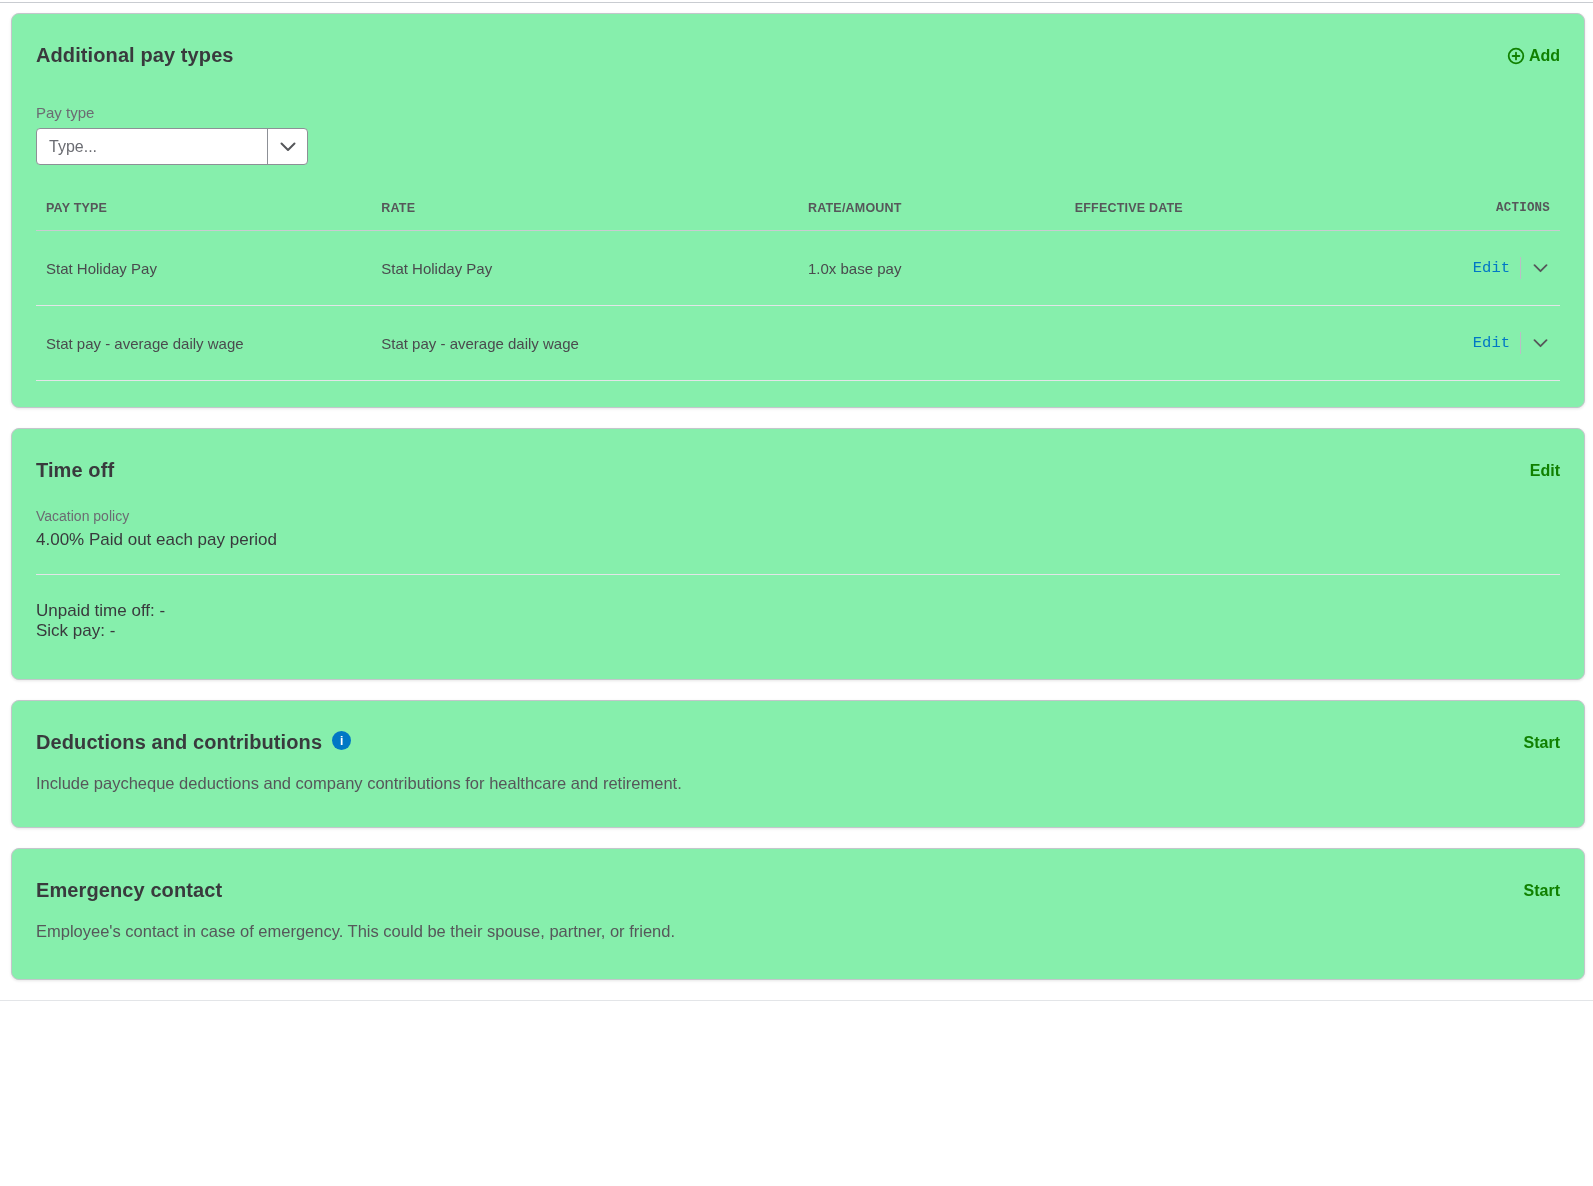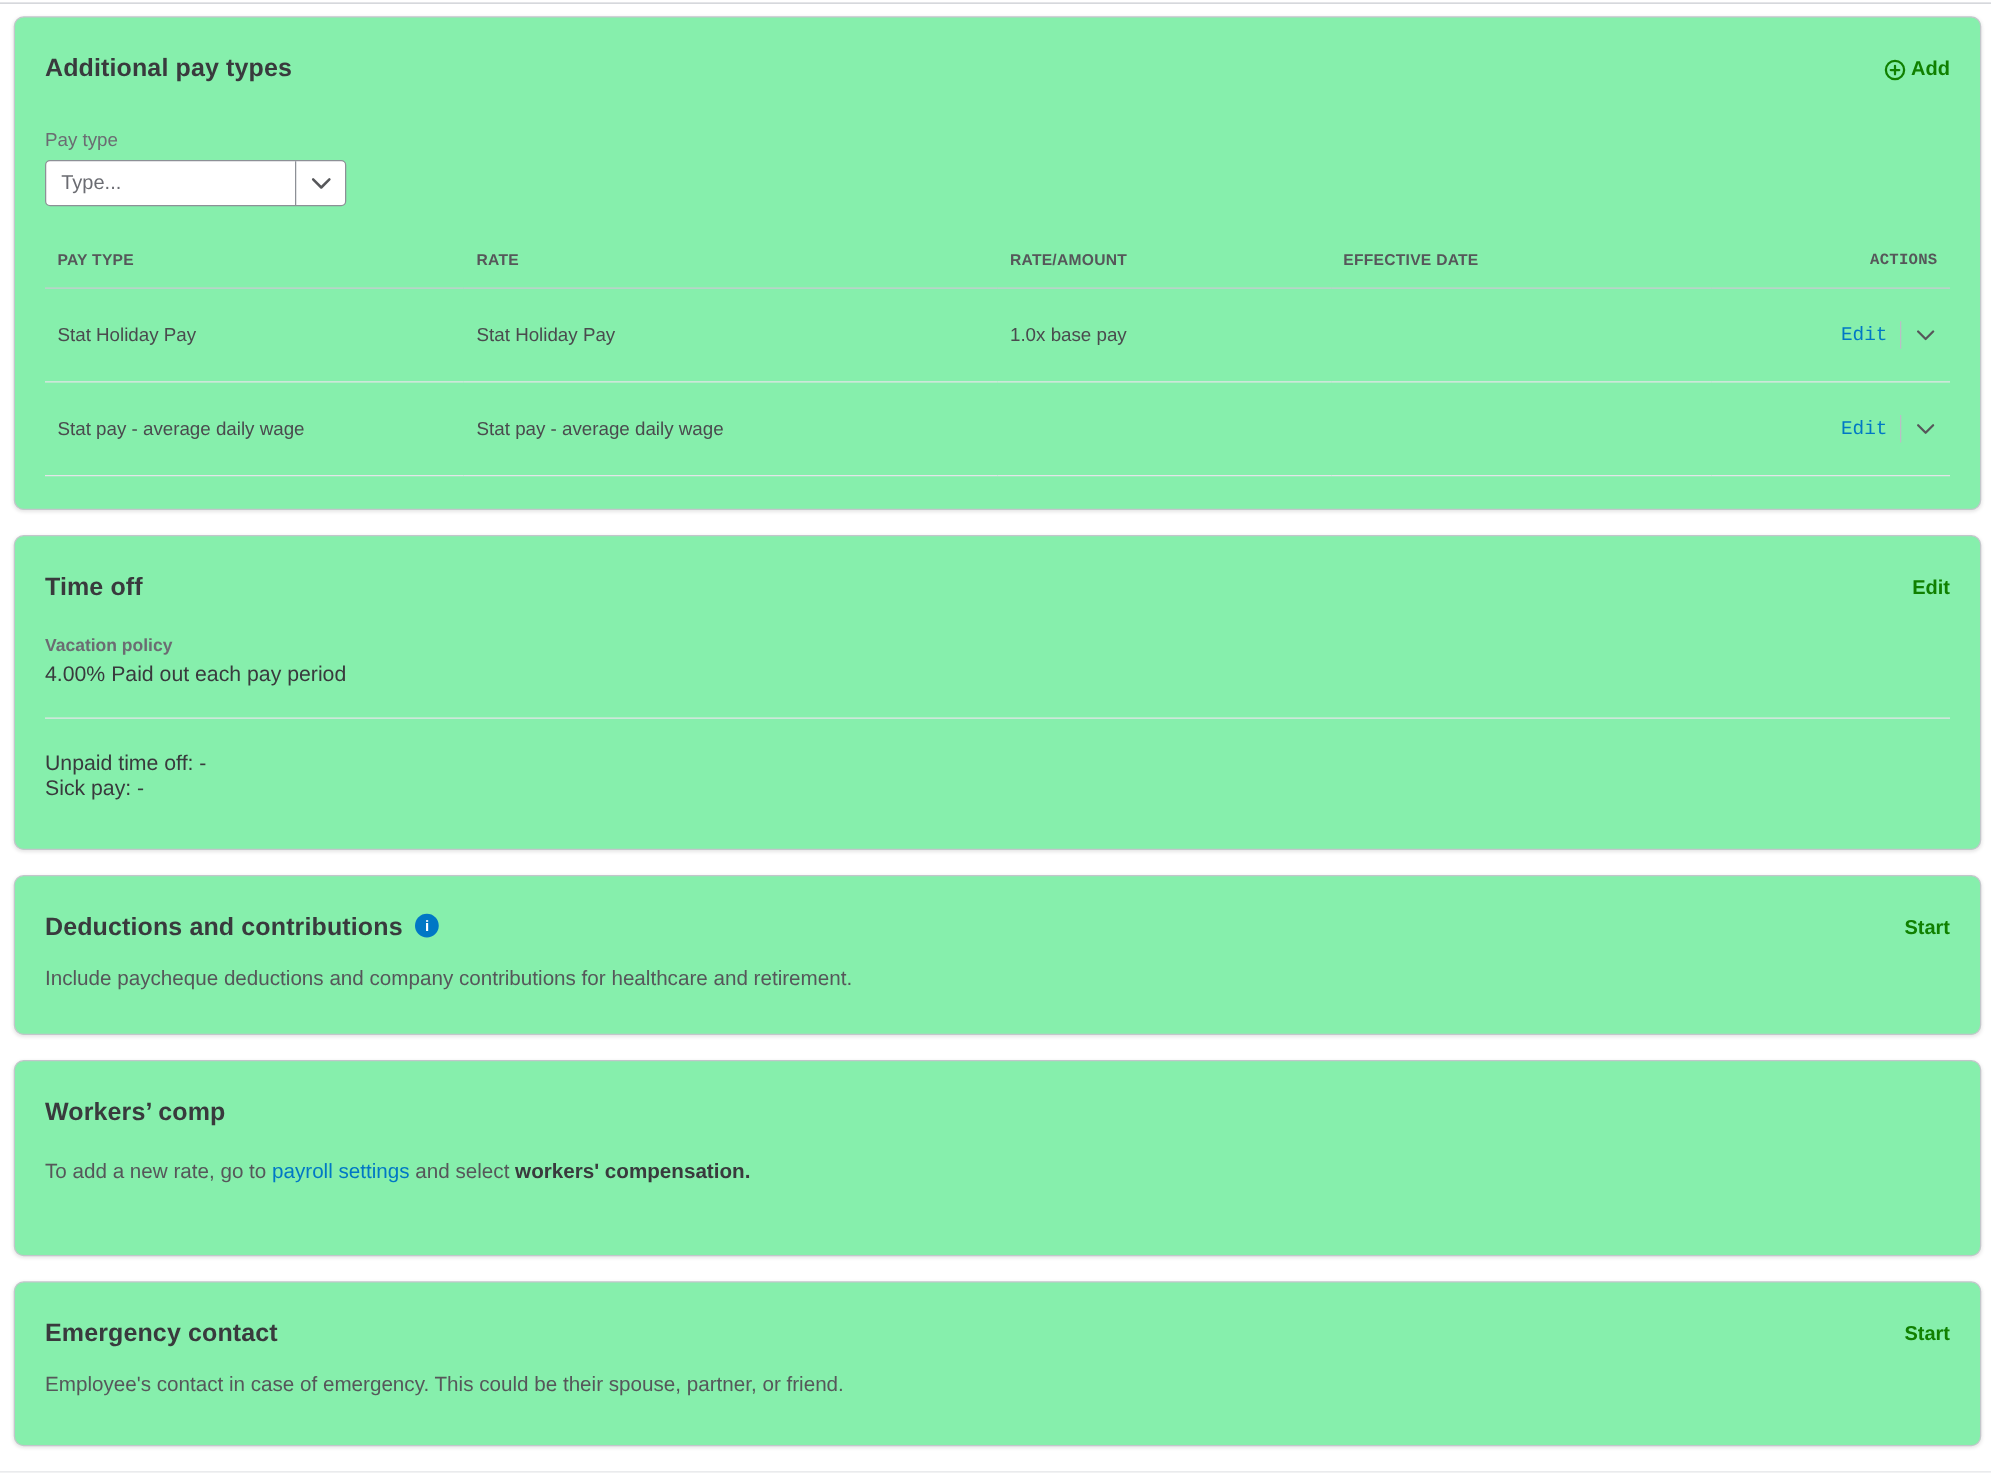--- a/index.html
+++ b/index.html
@@ -43,21 +43,21 @@
   }
   .green-link{
     color:var(--green);font-weight:700;font-size:16px;
     display:inline-flex;align-items:center;gap:4px;
     cursor:pointer;white-space:nowrap;
   }
   .blue-link{color:var(--blue);cursor:pointer;}
   
   .field-label{font-size:15px;color:var(--muted);margin-top:37px;}
   .combo{
-    margin-top:7px;width:241px;height:37px;
+    margin-top:7px;width:272px;height:37px;
     border:1px solid var(--field-border);border-radius:4px;
     display:flex;align-items:stretch;background:#fff;cursor:pointer;
   }
   .combo-text{
     flex:1;display:flex;align-items:center;padding-left:12px;
     font-size:16px;color:var(--muted);
   }
   .combo-btn{
     width:40px;border-left:1px solid var(--field-border);
     display:flex;align-items:center;justify-content:center;
@@ -73,21 +73,21 @@
   td{
     font-size:15px;color:#4A4B4E;padding:26px 10px;
     border-bottom:1px solid var(--line);white-space:nowrap;
   }
   .action-cell{display:inline-flex;align-items:center;gap:10px;}
   .edit-link{color:var(--blue);font-size:15.5px;cursor:pointer;}
   .vdiv{display:inline-block;width:1px;height:22px;background:#BABEC5;}
   .chev-btn{display:inline-flex;align-items:center;cursor:pointer;padding:2px;}
   .card-pad-btm-sm{padding-bottom:26px;}
   
-  .sub-label{font-size:14px;font-weight:700;color:var(--muted);margin-top:26px;}
+  .sub-label{font-size:14px;font-weight:400;color:var(--muted);margin-top:26px;}
   .sub-value{font-size:17px;color:var(--ink);margin-top:6px;}
   .hdivider{border-bottom:1px solid var(--line);margin-top:24px;}
   .two-col{display:flex;margin-top:26px;padding-bottom:38px;font-size:17px;color:var(--ink);flex-direction:column;}
   .two-col .col1{width:505px;}
   
   .desc{font-size:16.5px;color:var(--ink2);margin-top:20px;padding-bottom:34px;}
   .desc.tall{margin-top:26px;padding-bottom:57px;}
   .desc b{color:var(--ink);}
   
   .info-badge{
@@ -201,28 +201,20 @@
     <div class="card-head">
       <h2 class="card-title" style="margin:0">
         <span>Deductions and contributions</span>
         <span class="info-badge">i</span>
       </h2>
       <span class="green-link">Start</span>
     </div>
     <div class="desc">Include paycheque deductions and company contributions for healthcare and retirement.</div>
   </section>
 
-  <section class="card">
-    <div class="card-head">
-      <h2 class="card-title" style="margin:0">Workers’ comp</h2>
-    </div>
-    <div class="desc tall">
-      <span>To add a new rate, go to </span><span class="blue-link">payroll settings</span><span> and select </span><b>workers' compensation.</b>
-    </div>
-  </section>
 
   <section class="card">
     <div class="card-head">
       <h2 class="card-title" style="margin:0">Emergency contact</h2>
       <span class="green-link">Start</span>
     </div>
     <div class="desc" style="padding-bottom:38px">Employee's contact in case of emergency. This could be their spouse, partner, or friend.</div>
   </section>
 
 </div>

